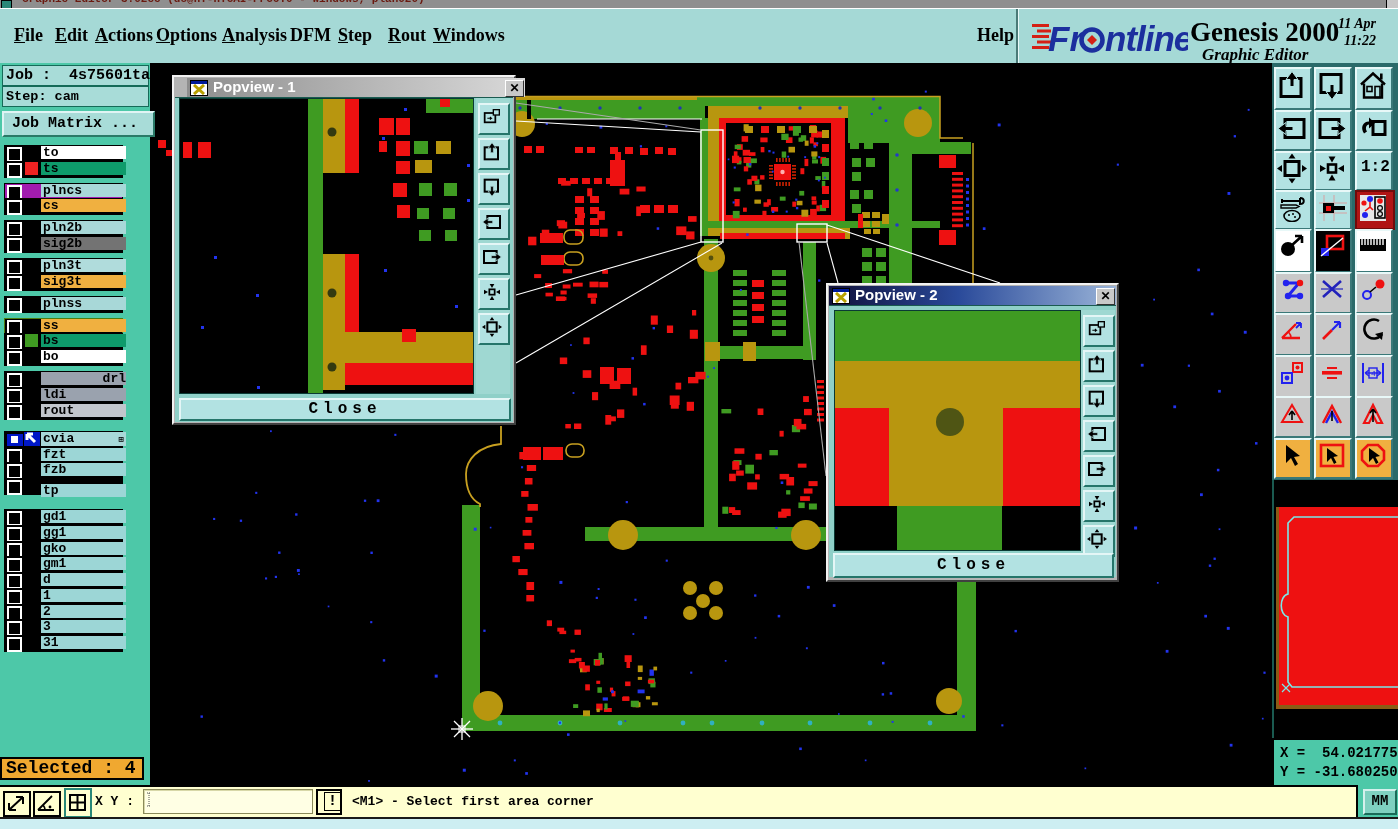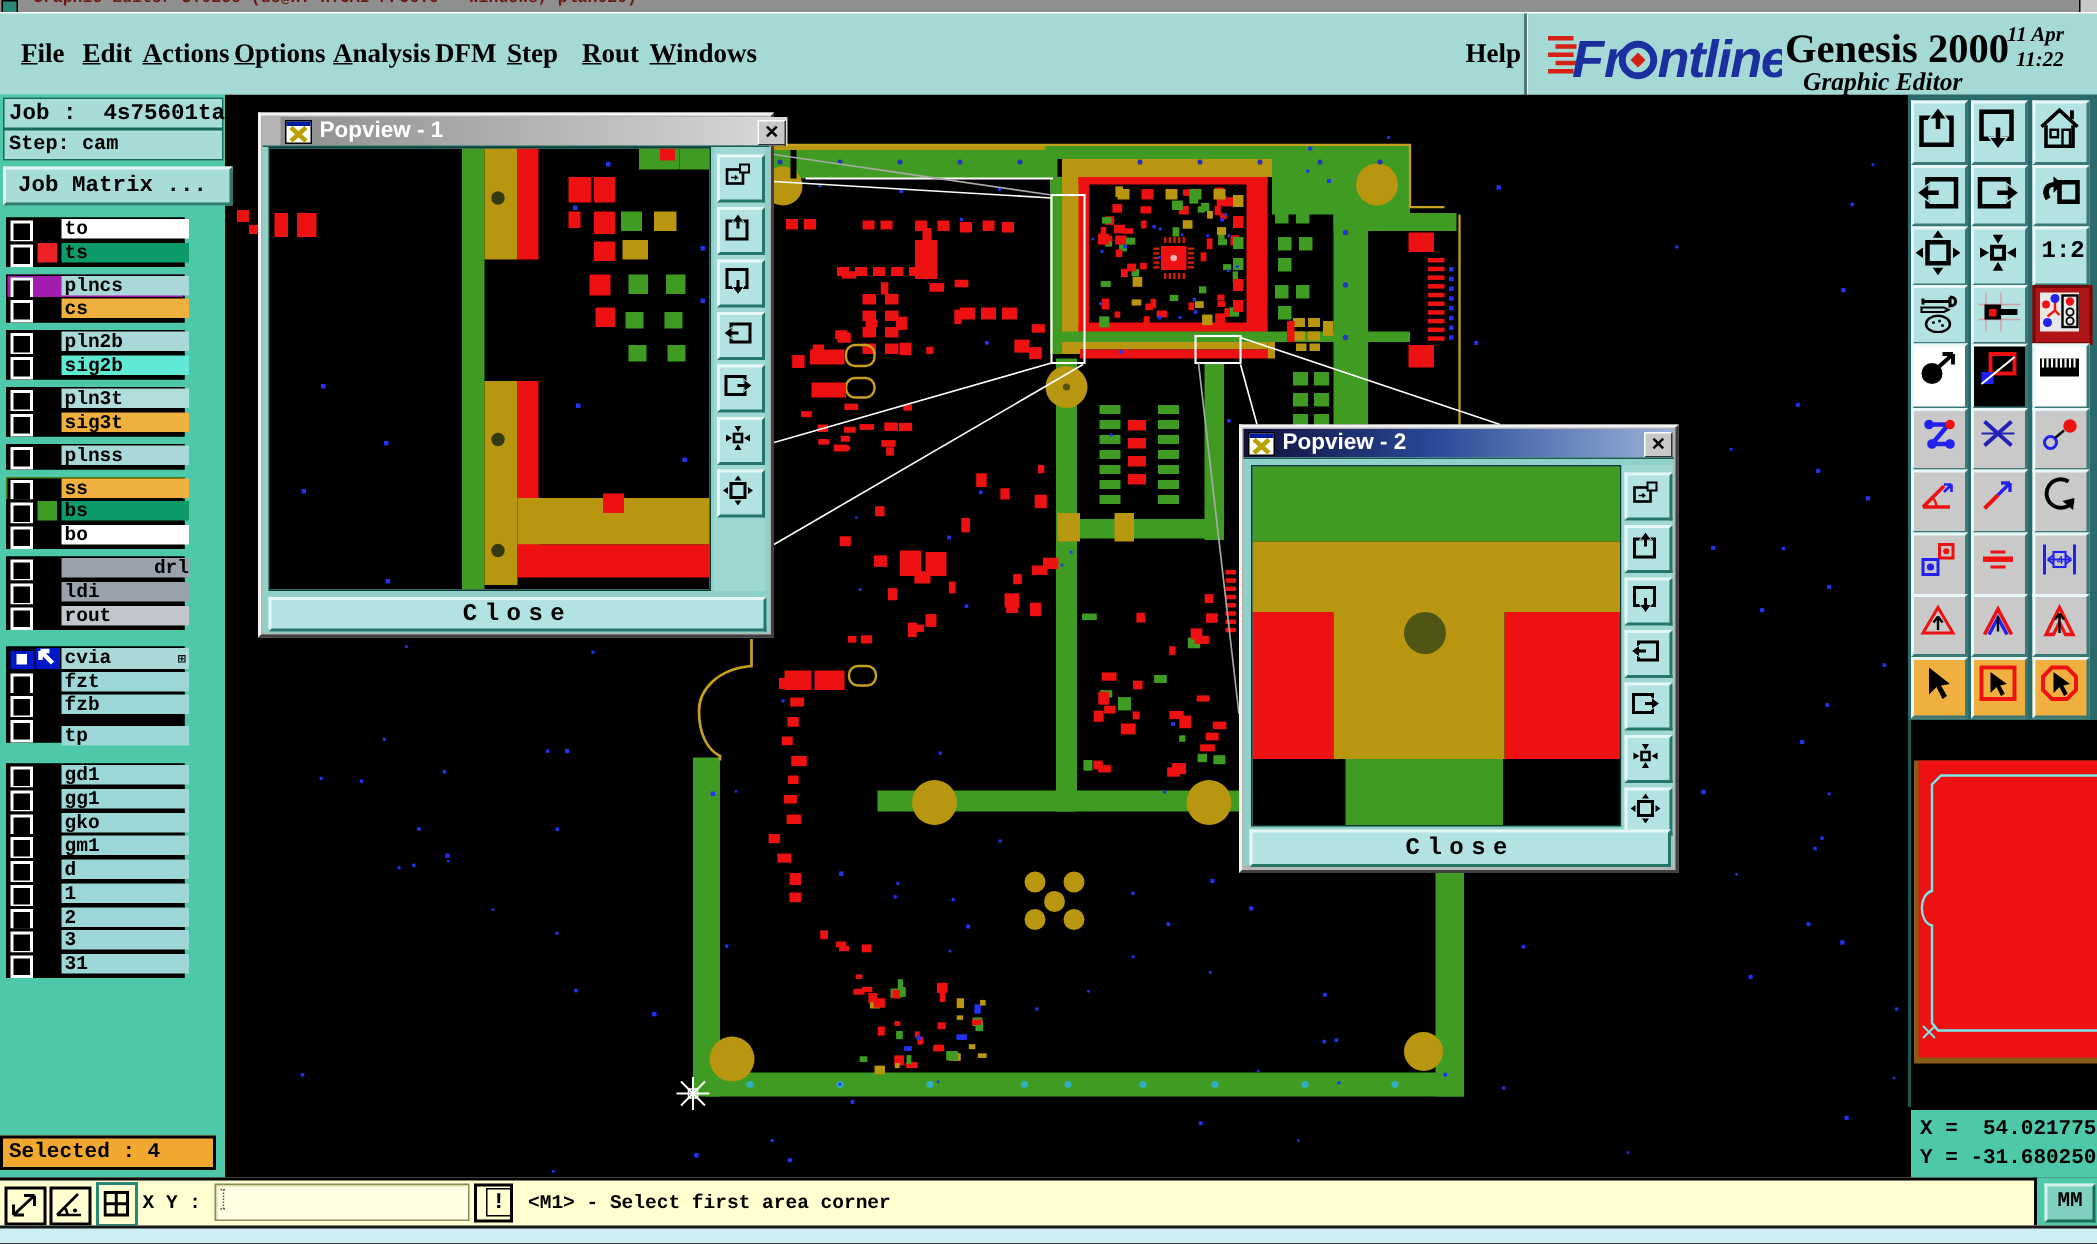--- a/index.html
+++ b/index.html
@@ -796,21 +796,21 @@
 <div class="abs mono" style="left:36px;top:0px;width:83px;height:13px;background:#f0b040;font-size:13px;line-height:13px;padding-left:2px;">cs</div>
 </div>
 
 <div class="abs" style="left:0;top:75px;width:117px;height:15px;background:#000;border:1px solid #000;">
 <div class="abs" style="left:2px;top:1px;width:11px;height:11px;border:2px solid #fff;background:#000;"></div>
 <div class="abs mono" style="left:36px;top:0px;width:83px;height:13px;background:#a8d8d8;font-size:13px;line-height:13px;padding-left:2px;">pln2b</div>
 </div>
 
 <div class="abs" style="left:0;top:91px;width:117px;height:15px;background:#000;border:1px solid #000;">
 <div class="abs" style="left:2px;top:1px;width:11px;height:11px;border:2px solid #fff;background:#000;"></div>
-<div class="abs mono" style="left:36px;top:0px;width:83px;height:13px;background:#5eead4;font-size:13px;line-height:13px;padding-left:2px;">sig2b</div>
+<div class="abs mono" style="left:36px;top:0px;width:83px;height:13px;background:#737373;font-size:13px;line-height:13px;padding-left:2px;">sig2b</div>
 </div>
 
 <div class="abs" style="left:0;top:113px;width:117px;height:15px;background:#000;border:1px solid #000;">
 <div class="abs" style="left:2px;top:1px;width:11px;height:11px;border:2px solid #fff;background:#000;"></div>
 <div class="abs mono" style="left:36px;top:0px;width:83px;height:13px;background:#b0dcdc;font-size:13px;line-height:13px;padding-left:2px;">pln3t</div>
 </div>
 
 <div class="abs" style="left:0;top:129px;width:117px;height:15px;background:#000;border:1px solid #000;">
 <div class="abs" style="left:2px;top:1px;width:11px;height:11px;border:2px solid #fff;background:#000;"></div>
 <div class="abs mono" style="left:36px;top:0px;width:83px;height:13px;background:#f0b040;font-size:13px;line-height:13px;padding-left:2px;">sig3t</div>
@@ -921,21 +921,21 @@
 <div class="abs" style="left:2px;top:1px;width:11px;height:11px;border:2px solid #fff;background:#000;"></div>
 <div class="abs mono" style="left:36px;top:0px;width:83px;height:13px;background:#9cd6d6;font-size:13px;line-height:13px;padding-left:2px;">3</div>
 </div>
 
 <div class="abs" style="left:0;top:490px;width:117px;height:15px;background:#000;border:1px solid #000;">
 <div class="abs" style="left:2px;top:1px;width:11px;height:11px;border:2px solid #fff;background:#000;"></div>
 <div class="abs mono" style="left:36px;top:0px;width:83px;height:13px;background:#9cd6d6;font-size:13px;line-height:13px;padding-left:2px;">31</div>
 </div>
 </div>
 
-  <div class="abs mono" style="left:0px;top:694px;width:136px;height:19px;background:#f0a830;border:2px solid #000;font-size:14px;line-height:19px;padding-left:4px;">Selected&nbsp;:&nbsp;4</div>
+  <div class="abs mono" style="left:0px;top:694px;width:136px;height:19px;background:#f0a830;border:2px solid #000;font-size:18px;line-height:19px;padding-left:4px;">Selected&nbsp;:&nbsp;4</div>
 </div>
 
 <div class="abs" style="left:172px;top:75px;width:340px;height:346px;background:#b4b4b4;border-style:solid;border-width:2px;border-color:#f2f2f2 #404040 #404040 #f2f2f2;">
 
   <div class="abs" style="left:13px;top:1px;width:338px;height:19px;background:linear-gradient(90deg,#8e8e8e,#d9d9d9);">
     <div class="abs" style="left:3px;top:2px;width:16px;height:14px;background:#fff;border:1px solid #000;">
       <div class="abs" style="left:0;top:0;width:16px;height:3px;background:#001a9a;"></div>
       <svg class="abs" style="left:1px;top:3px" width="14" height="11">
             <path d="M2 1 L12 10 M12 1 L2 10" stroke="#b8a000" stroke-width="3"></path>
           </svg>

